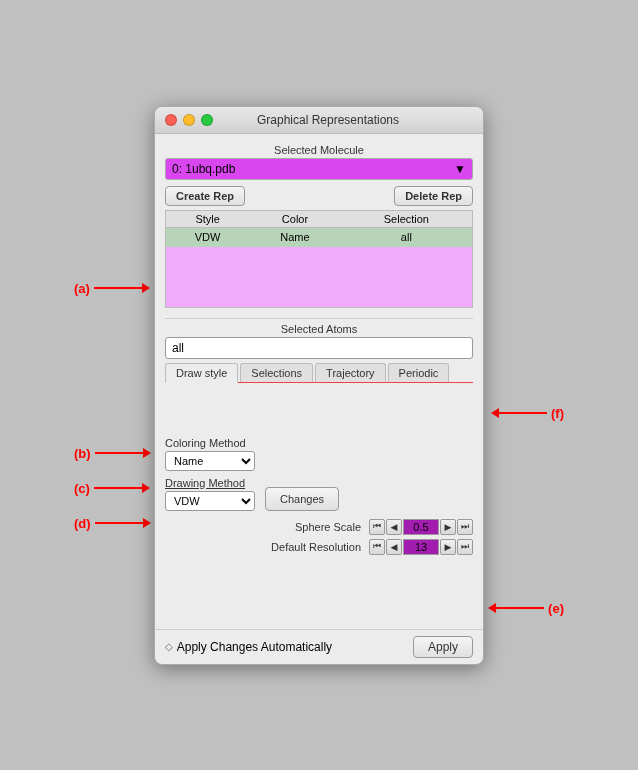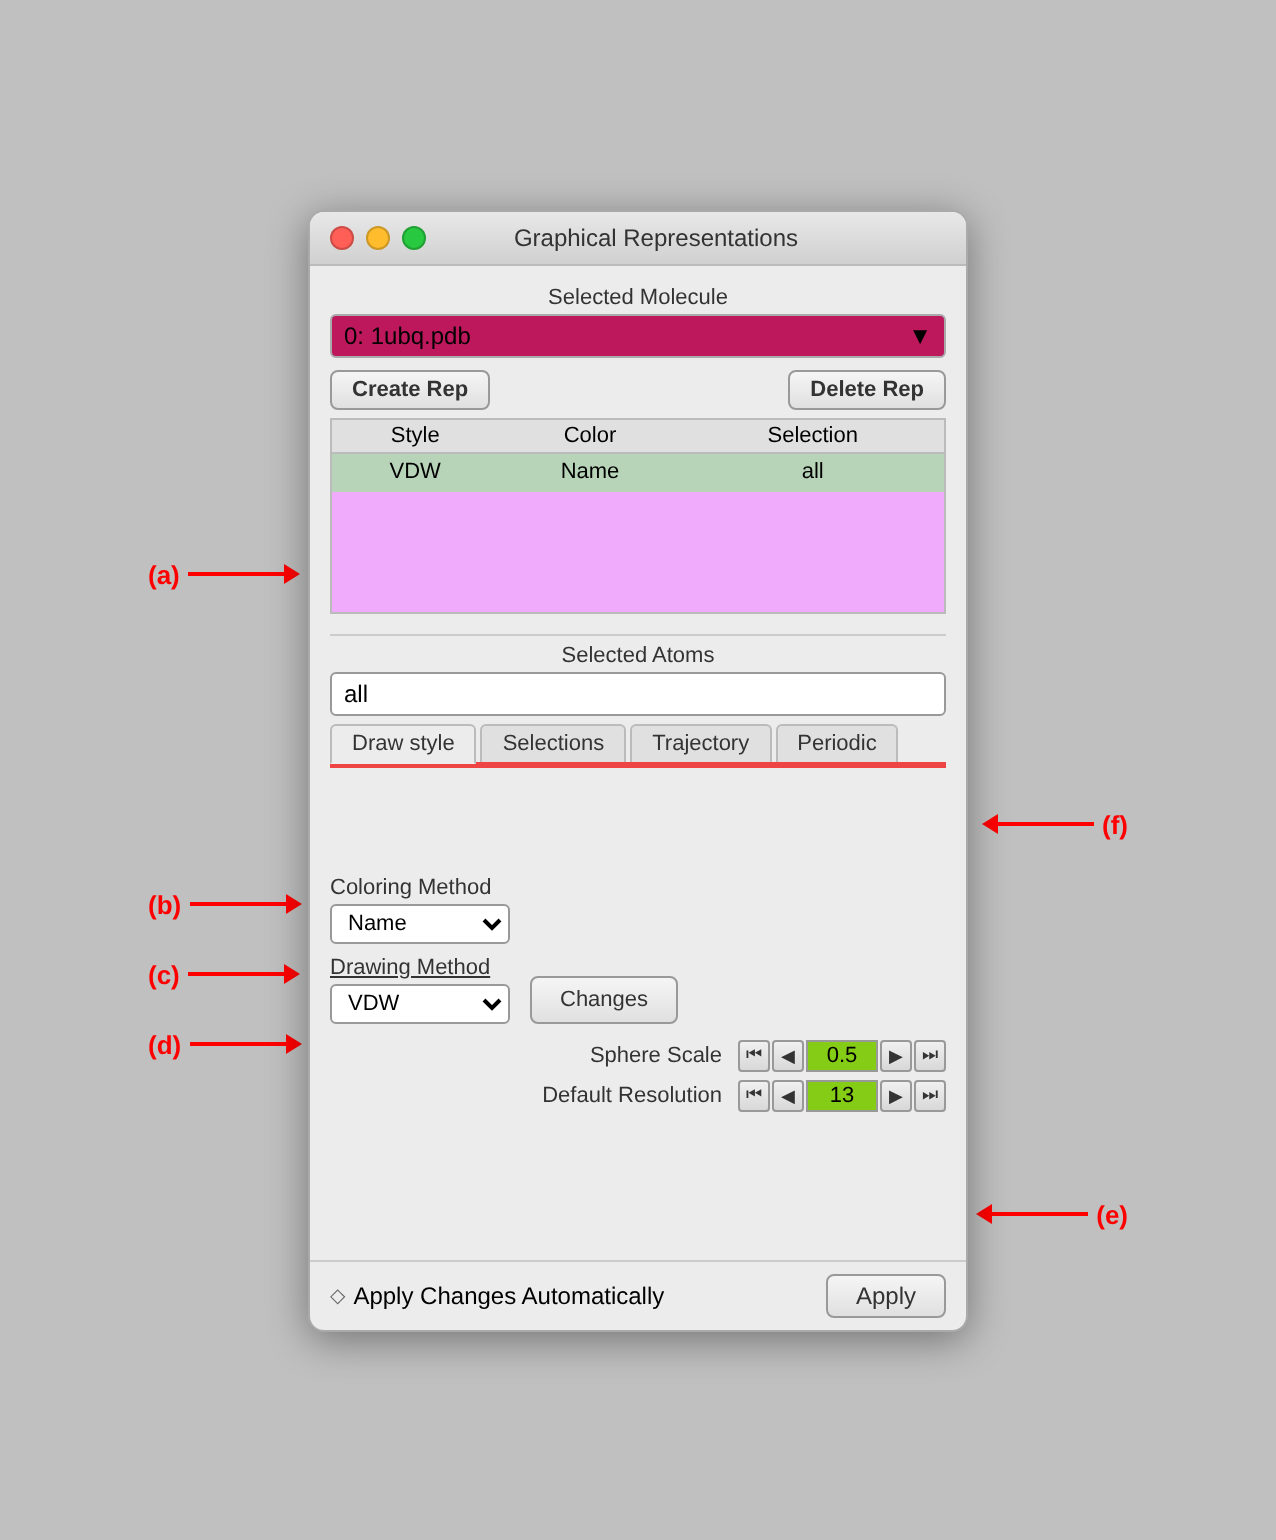--- a/index.html
+++ b/index.html
@@ -51,21 +51,21 @@
       font-size: 11px;
       color: #333;
       padding: 4px 0 2px;
     }
     .content {
       padding: 6px 10px;
     }
     .molecule-dropdown {
       width: 100%;
       padding: 3px 6px;
-      background: #be185d;
+      background: #d946ef;
       border: 1px solid #aaa;
       border-radius: 3px;
       font-size: 12px;
       cursor: pointer;
       display: flex;
       align-items: center;
       justify-content: space-between;
       margin-bottom: 6px;
     }
     .btn-row {
@@ -122,21 +122,21 @@
       border: 1px solid #999;
       border-radius: 3px;
       font-size: 12px;
       background: white;
       margin-bottom: 4px;
     }
     .tabs {
       display: flex;
       gap: 0;
       margin-bottom: 22px;
-      border-bottom: 3px solid #ef4444;
+      border-bottom: 1px solid #ef4444;
     }
     .tab {
       padding: 3px 10px;
       font-size: 11px;
       cursor: pointer;
       border: 1px solid #bbb;
       border-bottom: none;
       background: #e0e0e0;
       color: #333;
       border-radius: 3px 3px 0 0;
@@ -226,21 +226,21 @@
       font-size: 9px;
       display: flex;
       align-items: center;
       justify-content: center;
       color: #333;
     }
     .slider-value {
       width: 36px;
       height: 16px;
       border: 1px solid #999;
-      background: #84cc16;
+      background: #a21caf;
       font-size: 11px;
       text-align: center;
       display: flex;
       align-items: center;
       justify-content: center;
     }
     .bottom-bar {
       display: flex;
       align-items: center;
       justify-content: space-between;

